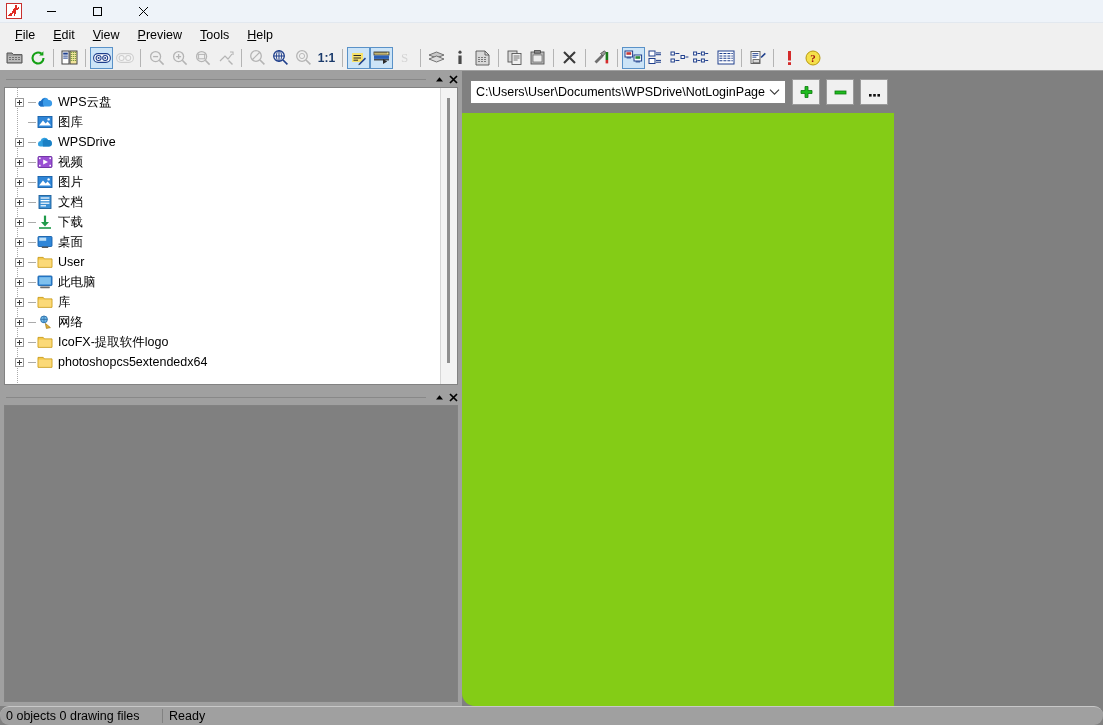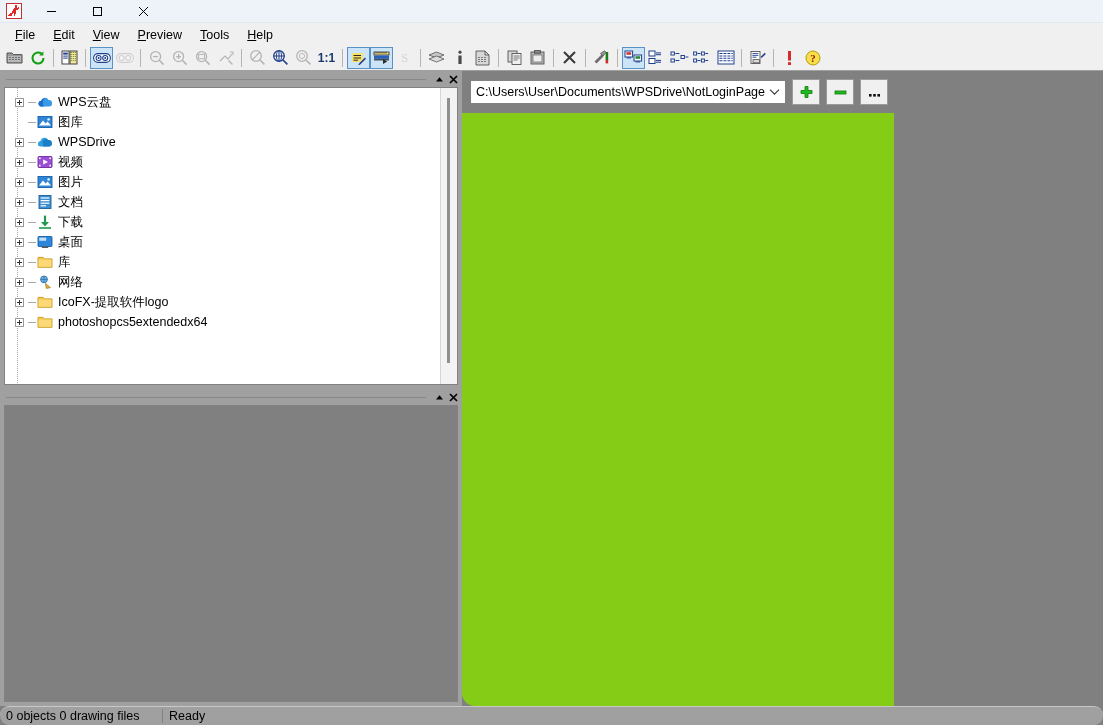--- a/index.html
+++ b/index.html
@@ -540,20 +540,47 @@
                 <div class="exp">
                   <div class="bb"></div>
                 </div>
                 <div class="dots"></div>
                 <div class="ticon">
                   <svg width="16" height="16" viewBox="0 0 16 16">
                     <path d="M1 3.4h5.2l1.3 1.5H15v8.4H1z" fill="#f4c84a" stroke="#c79a18" stroke-width="0.9"></path>
                     <path d="M1.6 5.6h12.8v7.2H1.6z" fill="#fbd978"></path>
                   </svg>
                 </div>
+                <div class="tlabel">User</div>
+              </div>
+              <div class="tnode">
+                <div class="exp">
+                  <div class="bb"></div>
+                </div>
+                <div class="dots"></div>
+                <div class="ticon">
+                  <svg width="16" height="16" viewBox="0 0 16 16">
+                    <rect x="1" y="2" width="14" height="9.6" rx="0.8" fill="#2f86d8" stroke="#155fa8" stroke-width="0.9"></rect>
+                    <rect x="2.2" y="3.2" width="11.6" height="7.2" fill="#7fc1ee"></rect>
+                    <rect x="3.2" y="12.4" width="9.6" height="1.8" rx="0.4" fill="#6a6a6a"></rect>
+                  </svg>
+                </div>
+                <div class="tlabel">此电脑</div>
+              </div>
+              <div class="tnode">
+                <div class="exp">
+                  <div class="bb"></div>
+                </div>
+                <div class="dots"></div>
+                <div class="ticon">
+                  <svg width="16" height="16" viewBox="0 0 16 16">
+                    <path d="M1 3.4h5.2l1.3 1.5H15v8.4H1z" fill="#f4c84a" stroke="#c79a18" stroke-width="0.9"></path>
+                    <path d="M1.6 5.6h12.8v7.2H1.6z" fill="#fbd978"></path>
+                  </svg>
+                </div>
                 <div class="tlabel">库</div>
               </div>
               <div class="tnode">
                 <div class="exp">
                   <div class="bb"></div>
                 </div>
                 <div class="dots"></div>
                 <div class="ticon">
                   <svg width="16" height="16" viewBox="0 0 16 16">
                     <circle cx="7" cy="5.4" r="3.4" fill="#6fb8e8" stroke="#2d6fa8" stroke-width="0.9"></circle>

